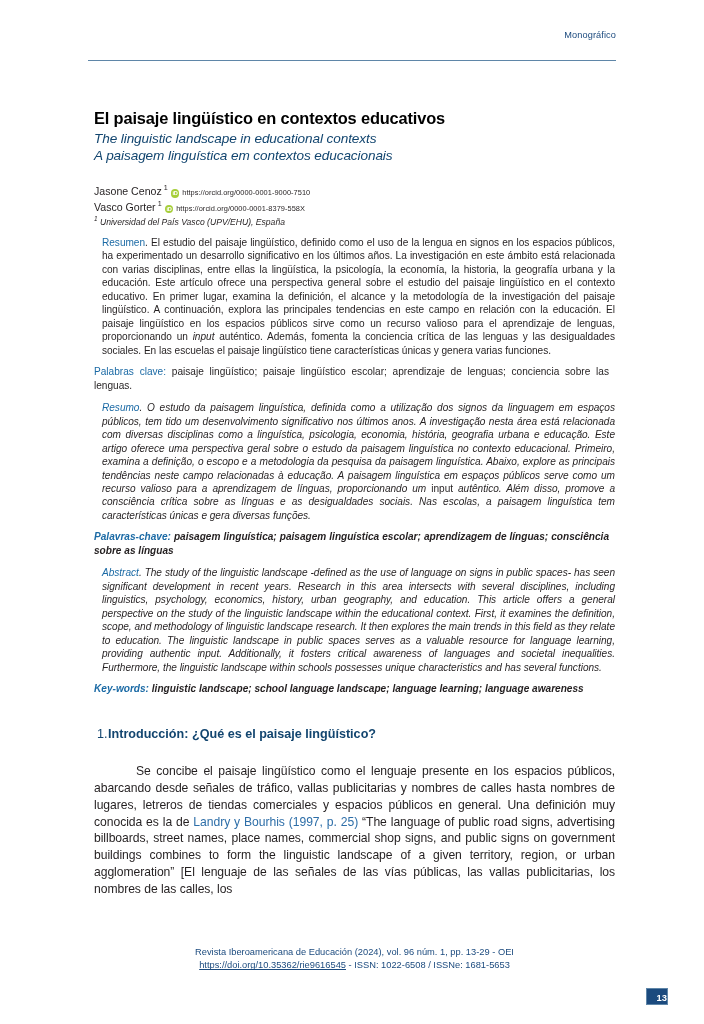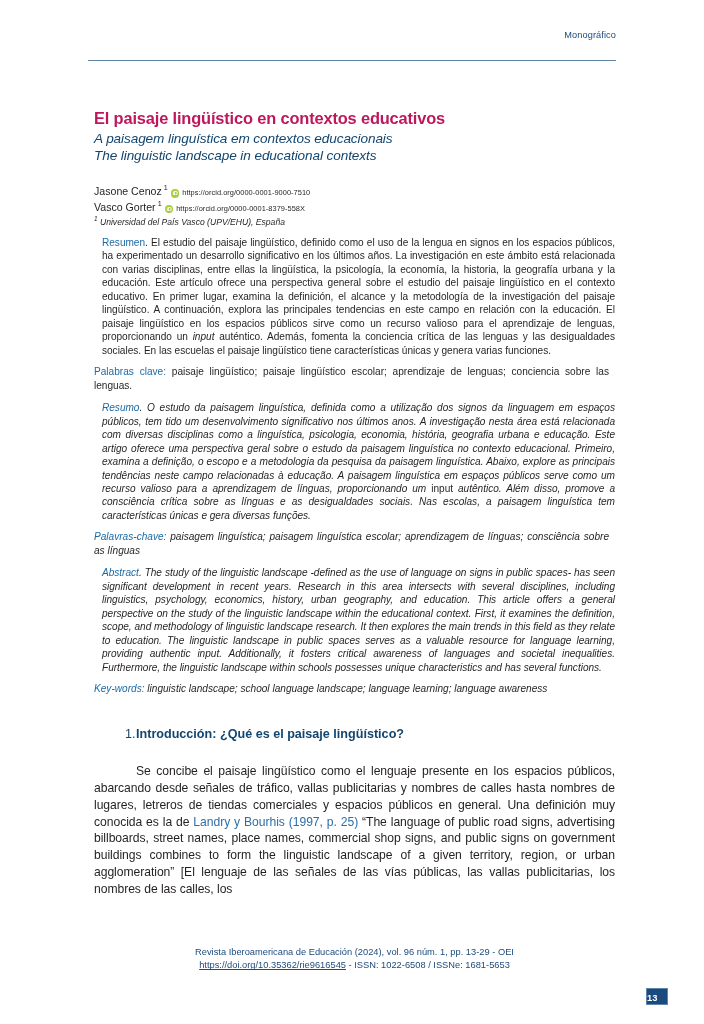--- a/index.html
+++ b/index.html
@@ -48,21 +48,21 @@
   
   .title-block {
     position: absolute;
     left: 94px;
     top: 108px;
     width: 520px;
   }
   .title-main {
     font-size: 16.4px;
     font-weight: bold;
-    color: #be185d;
+    color: #000000;
     letter-spacing: -0.15px;
     line-height: 1.25;
     margin: 0 0 1px 0;
   }
   .title-sub {
     font-size: 13.6px;
     font-style: italic;
     color: #12456f;
     line-height: 1.32;
     margin: 0;
@@ -138,29 +138,29 @@
   .abs-label {
     color: #1b6aa5;
   }
   .abs-kw {
     font-size: 10.1px;
     line-height: 1.335;
     text-align: justify;
     color: #231f20;
     margin: 0 6px 9px 0;
   }
-  .abs-kw.ital { font-style: italic; }
+  .abs-kw.ital { font-style: italic; font-weight: bold; }
   .kw-label { color: #1b6aa5; }
   .abs-para em, .abs-kw em { font-style: italic; }
   .abs-para.ital em { font-style: normal; }
 
   
   .section-head {
     position: absolute;
-    left: 108px;
+    left: 80px;
     top: 727px;
     width: 521px;
     font-size: 12.6px;
     font-weight: bold;
     color: #12456f;
   }
   .section-num {
     display: inline-block;
     width: 28px;
     padding-left: 17px;
@@ -203,36 +203,36 @@
     left: 646px;
     top: 988px;
     width: 22px;
     height: 17px;
     background: #1b4a7e;
     border: 1.5px solid #5f86a8;
     color: #ffffff;
     font-size: 9.4px;
     font-weight: bold;
     line-height: 17px;
-    text-align: left;
+    text-align: right;
     box-sizing: border-box;
   }
 </style>
 </head>
 <body>
 
 <div class="page">
 
   <div class="running-head">Monográfico</div>
   <div class="head-rule"></div>
 
   <div class="title-block">
     <h1 class="title-main">El paisaje lingüístico en contextos educativos</h1>
+    <div class="title-sub">The linguistic landscape in educational contexts</div>
     <div class="title-sub">A paisagem linguística em contextos educacionais</div>
-    <div class="title-sub">The linguistic landscape in educational contexts</div>
   </div>
 
   <div class="authors">
     <div class="author-line">
       <span class="author-name">Jasone Cenoz</span><span class="author-sup">1</span><span class="orcid-icon">iD</span><span class="orcid-url">https://orcid.org/0000-0001-9000-7510</span>
     </div>
     <div class="author-line">
       <span class="author-name">Vasco Gorter</span><span class="author-sup">1</span><span class="orcid-icon">iD</span><span class="orcid-url">https://orcid.org/0000-0001-8379-558X</span>
     </div>
     <div class="affiliation">

